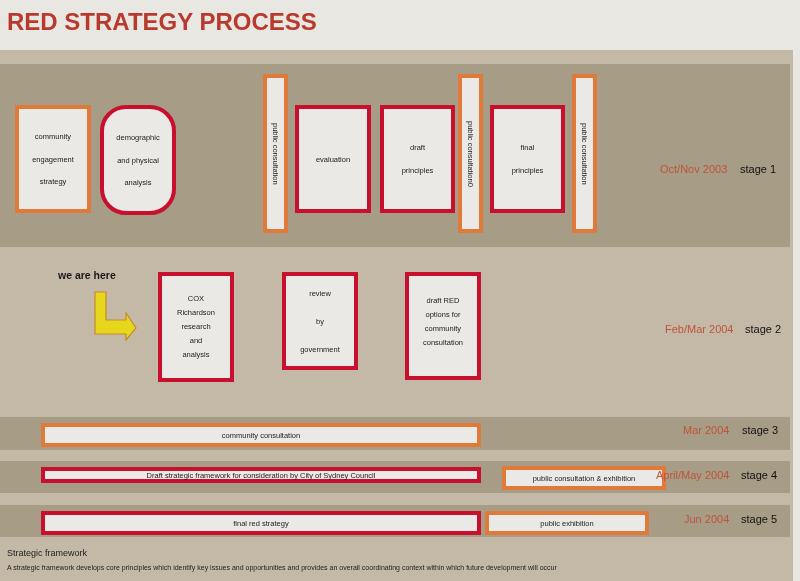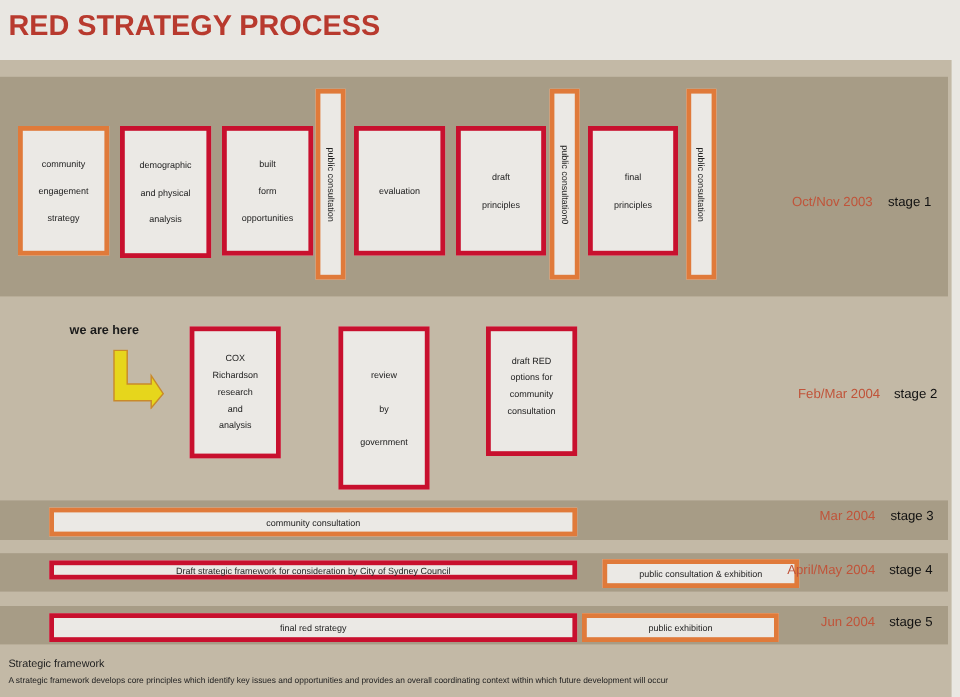--- a/index.html
+++ b/index.html
@@ -38,29 +38,24 @@
     <div class="band" style="top:367px; width:790px; height:33px;"></div>
     <div class="band" style="top:411px; width:790px; height:32px;"></div>
     <div class="band" style="top:455px; width:790px; height:32px;"></div>
   </div>
 
   <div class="box orange spaced" style="left:15px; top:105px; width:76px; height:108px;">
     <span>community</span>
     <span>engagement</span>
     <span>strategy</span>
   </div>
-  <div class="box red spaced" style="left:100px; top:105px; width:76px; height:110px;">
+  <div class="box red spaced" style="left:100px; top:105px; width:76px; height:110px;border-radius:26px;">
     <span>demographic</span>
     <span>and physical</span>
     <span>analysis</span>
-  </div>
-  <div class="box red spaced" style="left:185px; top:105px; width:76px; height:108px;">
-    <span>built</span>
-    <span>form</span>
-    <span>opportunities</span>
   </div>
   <div class="vbar" style="left:263px; top:74px; width:25px; height:159px;">
     <span>public consultation</span>
   </div>
   <div class="box red" style="left:295px; top:105px; width:76px; height:108px;">
     <span>evaluation</span>
   </div>
   <div class="box red" style="left:380px; top:105px; width:75px; height:108px; gap:14px;">
     <span>draft</span>
     <span>principles</span>
@@ -82,21 +77,21 @@
   <svg class="arrow" width="46" height="50" viewBox="0 0 46 50">
     <path d="M2 1 L13 1 L13 29 L33 29 L33 22 L43 37 L33 49 L33 43 L2 43 Z" fill="#e6d61c" stroke="#c98a2a" stroke-width="1.2"></path>
   </svg>
   <div class="box red tight" style="left:158px; top:272px; width:76px; height:110px;">
     <span>COX</span>
     <span>Richardson</span>
     <span>research</span>
     <span>and</span>
     <span>analysis</span>
   </div>
-  <div class="box red" style="left:282px; top:272px; width:76px; height:136px; gap:19px;">
+  <div class="box red" style="left:282px; top:272px; width:76px; height:98px; gap:19px;">
     <span>review</span>
     <span>by</span>
     <span>government</span>
   </div>
   <div class="box red tight" style="left:405px; top:272px; width:76px; height:108px; justify-content:flex-start; padding-top:18px;">
     <span>draft RED</span>
     <span>options for</span>
     <span>community</span>
     <span>consultation</span>
   </div>

